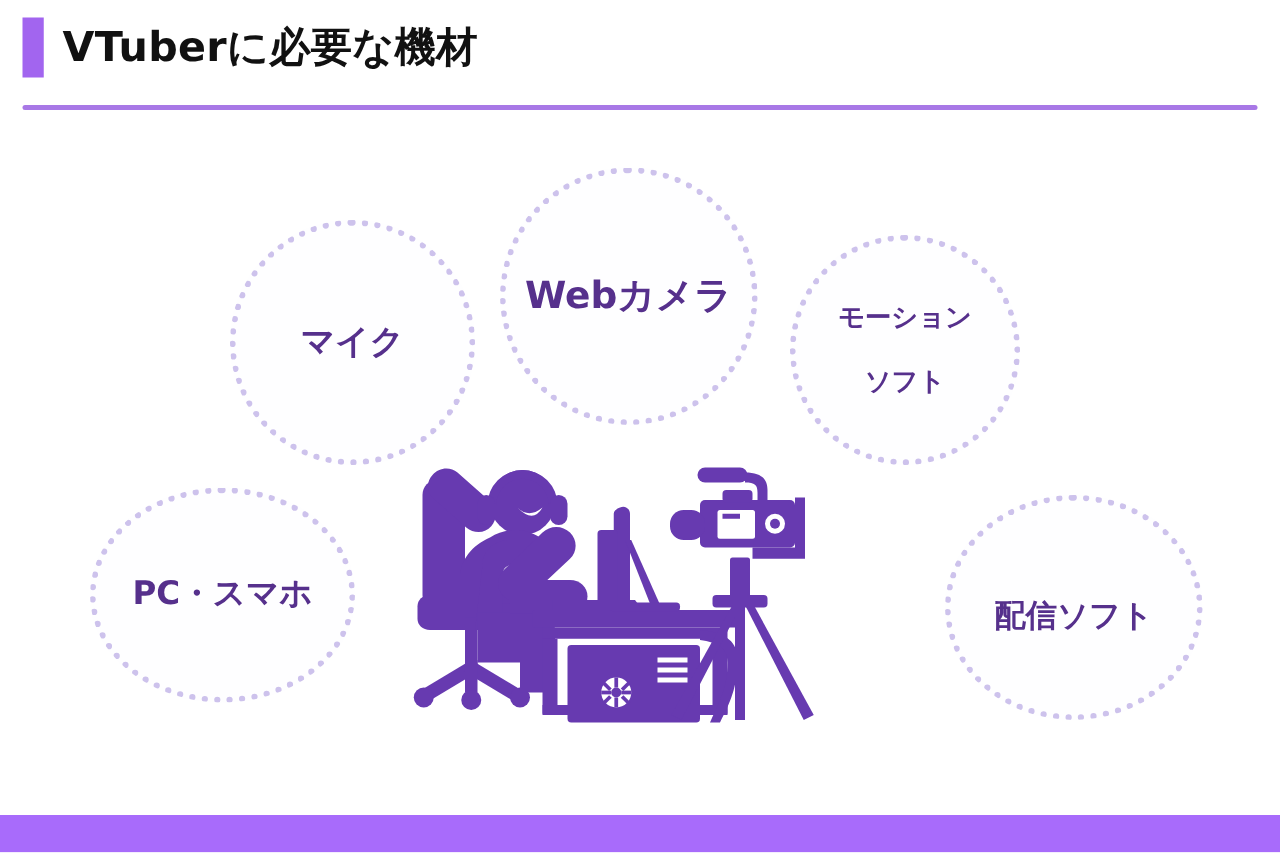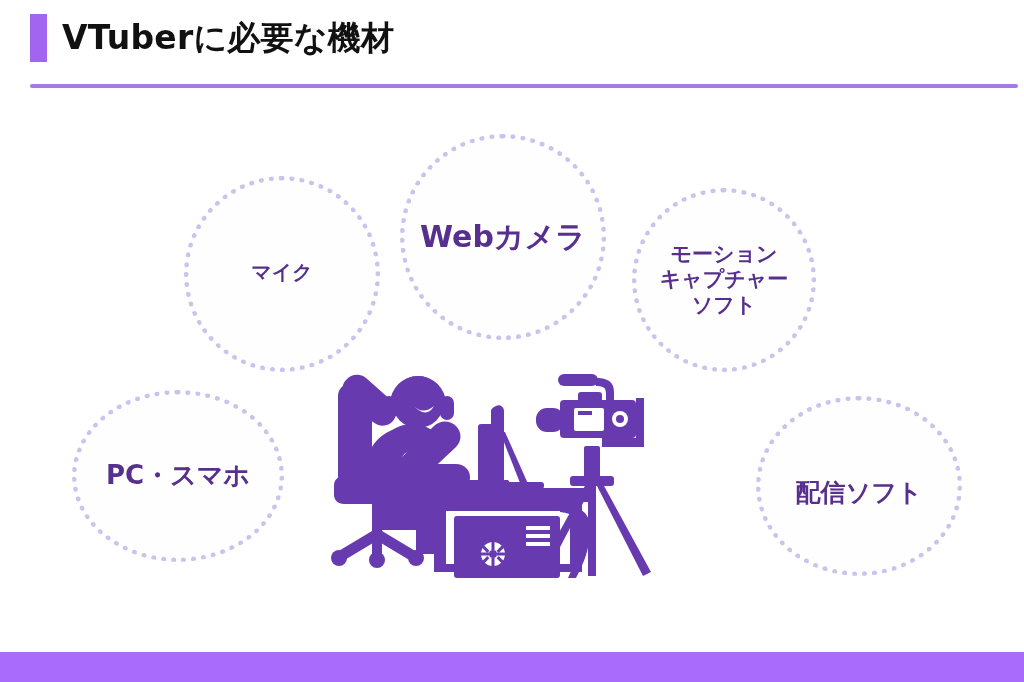--- a/index.html
+++ b/index.html
@@ -15,21 +15,21 @@
     position: relative;
     width: 1024px;
     height: 682px;
     background: #ffffff;
     overflow: hidden;
   }
 
   
   .header {
     position: absolute;
-    left: 12px;
+    left: 0;
     top: 0;
     width: 932px;
     height: 92px;
   }
   .accent-bar {
     position: absolute;
     left: 18px;
     top: 14px;
     width: 17px;
     height: 48px;
@@ -74,21 +74,21 @@
     line-height: 1.22;
     padding: 0 6px;
   }
 
   #bubble-mic        { left: 184px; top: 176px; width: 196px; height: 196px; }
   #bubble-webcam     { left: 400px; top: 134px; width: 206px; height: 206px; }
   #bubble-mocap      { left: 632px; top: 188px; width: 184px; height: 184px; }
   #bubble-pc         { left: 72px;  top: 390px; width: 212px; height: 172px; }
   #bubble-software   { left: 756px; top: 396px; width: 206px; height: 180px; }
 
-  #bubble-mic      .bubble-label { font-size: 20px; font-family: Liberation Mono, monospace; }
+  #bubble-mic      .bubble-label { font-size: 27px; }
   #bubble-webcam   .bubble-label { font-size: 30px; }
   #bubble-mocap    .bubble-label { font-size: 21px; }
   #bubble-pc       .bubble-label { font-size: 26px; }
   #bubble-software .bubble-label { font-size: 25px; margin-top: 15px; }
 
   
   .illustration {
     position: absolute;
     left: 330px;
     top: 368px;
@@ -126,21 +126,21 @@
 
   <div class="bubble" id="bubble-webcam">
     <div class="bubble-label">
       <span>Webカメラ</span>
     </div>
   </div>
 
   <div class="bubble" id="bubble-mocap">
     <div class="bubble-label">
       <span>モーション</span><br>
-      <span>キャプチャー</span><br>
+      <br>
       <span>ソフト</span>
     </div>
   </div>
 
   <div class="bubble" id="bubble-pc">
     <div class="bubble-label">
       <span>PC・スマホ</span>
     </div>
   </div>
 

